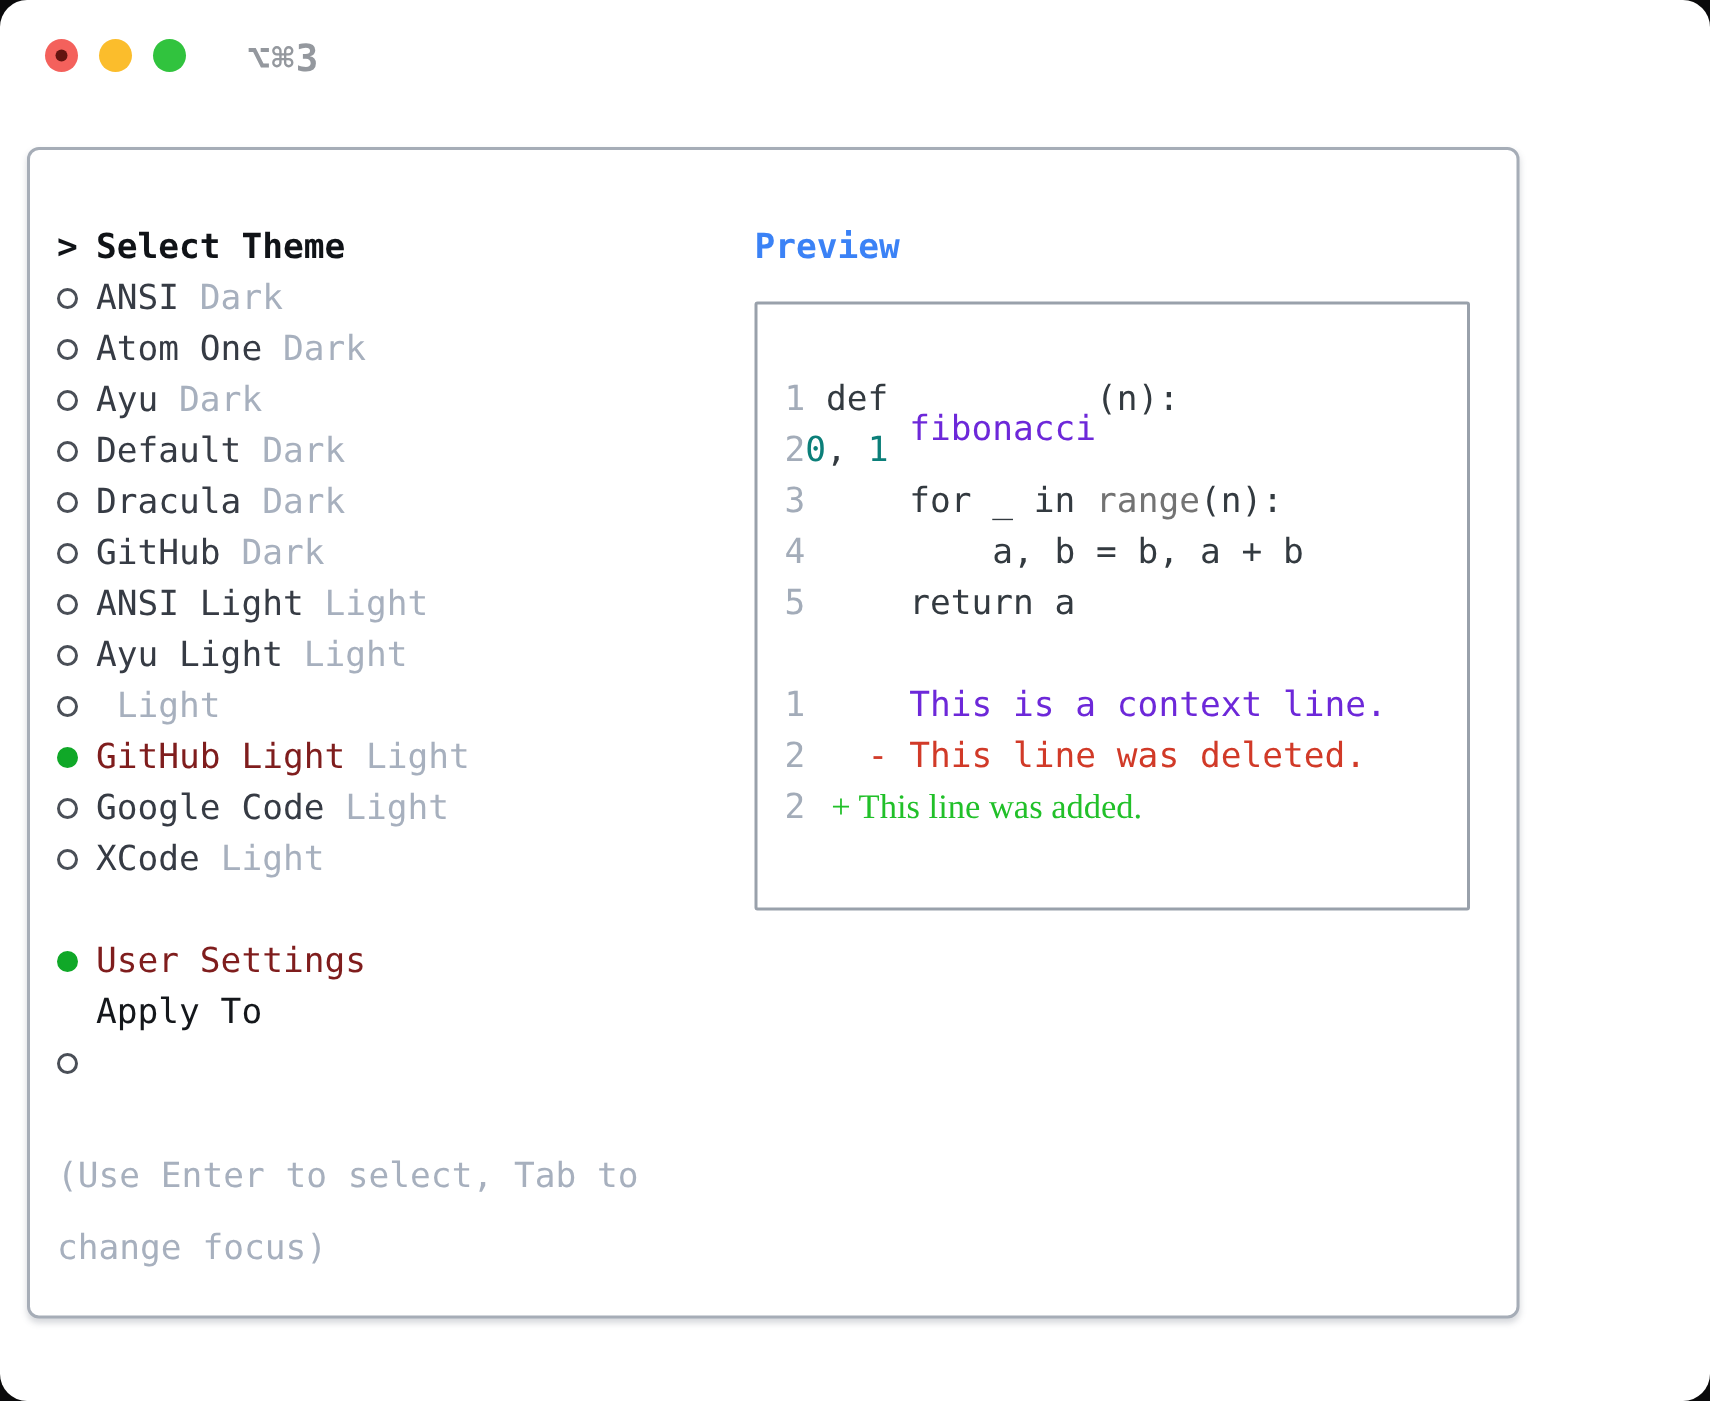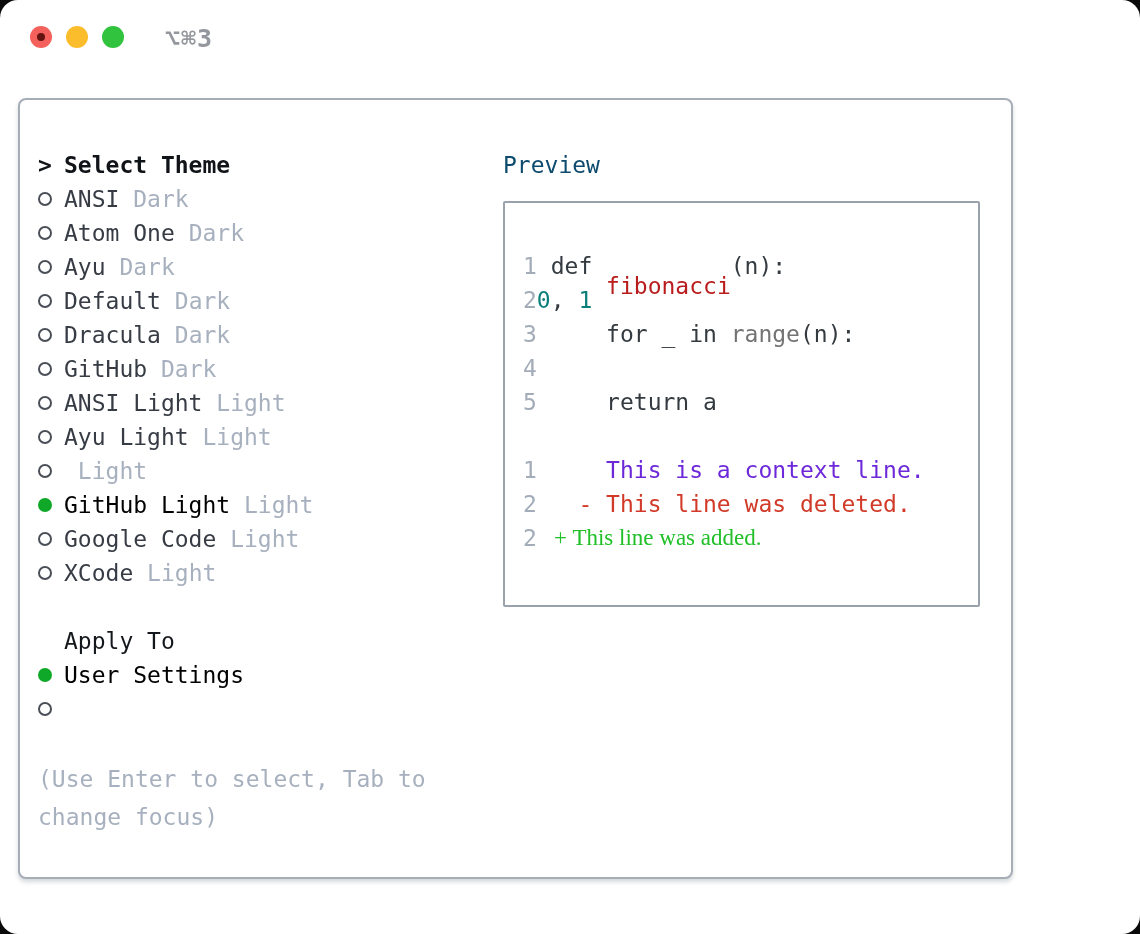--- a/index.html
+++ b/index.html
@@ -53,52 +53,52 @@
   .row.header{font-weight:700;color:#101317;}
   .prompt{display:inline-block;width:26px;color:#101317;font-weight:700;}
   .indent{display:inline-block;width:26px;}
   .bullet{
     box-sizing:border-box;
     width:14px;height:14px;border-radius:50%;
     border:2px solid #4a4f57;
     margin-right:12px;flex:0 0 auto;
   }
   .row.selected .bullet{background:#10a828;border-color:#10a828;}
-  .row.selected .tname{color:#000000;text-align:right;}
+  .row.selected .tname{color:#7f1d1d;text-align:right;}
   .ttag{color:#a7b0be;margin-left:1ch;}
   .gap{height:34px;}
   .apply-header{color:#14171b;}
   .help{
-    width:420px;line-height:38px;font-size:23px;
+    width:420px;line-height:48px;font-size:23px;
     color:#a7b0be;white-space:normal;margin-top:34px;
   }
   
   .preview-col{
     position:absolute;left:483px;top:48px;width:500px;
   }
   .preview-header{
     height:34px;display:flex;align-items:center;
-    font-size:23px;font-weight:400;color:#0c4a6e;
+    font-size:23px;font-weight:700;color:#3b82f6;
   }
   .preview-box{
     box-sizing:border-box;
     margin-top:19px;
     width:477px;height:406px;
     border:2px solid #99a1ab;
     border-radius:2px;
     background:#ffffff;
     padding:46px 0 0 18px;
     overflow:hidden;
   }
   .crow{
     display:flex;align-items:center;height:34px;
     font-size:23px;color:#333a40;white-space:pre;
   }
   .lnum{color:#a3acb9;}
-  .fn{color:#b91c1c;margin-top:40px;}
+  .fn{color:#6d28d9;margin-top:40px;}
   .numlit{color:#0b7f79;}
   .builtin{color:#737373;}
   .ctx{color:#6d28d9;}
   .del{color:#d13a28;}
   .add{color:#21c029;font-family:Liberation Serif, serif;}
 </style>
 </head>
 <body>
 
 <div class="window">
@@ -174,49 +174,49 @@
       <span class="ttag">Light</span>
     </div>
     <div class="row">
       <span class="bullet"></span>
       <span class="tname">XCode</span>
       <span class="ttag">Light</span>
     </div>
 
     <div class="gap"></div>
 
+    <div class="row selected">
+      <span class="bullet"></span>
+      <span class="tname">User Settings</span>
+    </div>
     <div class="row apply-header">
       <span class="indent"></span>
       <span>Apply To</span>
     </div>
-    <div class="row selected">
-      <span class="bullet"></span>
-      <span class="tname">User Settings</span>
-    </div>
     <div class="row">
       <span class="bullet"></span>
     </div>
 
     <div class="help">(Use Enter to select, Tab to change focus)</div>
 
     <div class="preview-col">
       <div class="preview-header">Preview</div>
 
       <div class="preview-box">
         <div class="crow">
           <span class="lnum">1</span><span> def </span><span class="fn">fibonacci</span><span>(n):</span>
         </div>
         <div class="crow">
           <span class="lnum">2</span><span class="numlit">0</span><span>, </span><span class="numlit">1</span>
         </div>
         <div class="crow">
           <span class="lnum">3</span><span>     for _ in </span><span class="builtin">range</span><span>(n):</span>
         </div>
         <div class="crow">
-          <span class="lnum">4</span>
+          <span class="lnum">4</span><span>         a, b = b, a + b</span>
         </div>
         <div class="crow">
           <span class="lnum">5</span><span>     return a</span>
         </div>
         <div class="crow"></div>
         <div class="crow">
           <span class="lnum">1</span><span class="ctx">     This is a context line.</span>
         </div>
         <div class="crow">
           <span class="lnum">2</span><span class="del">   - This line was deleted.</span>

